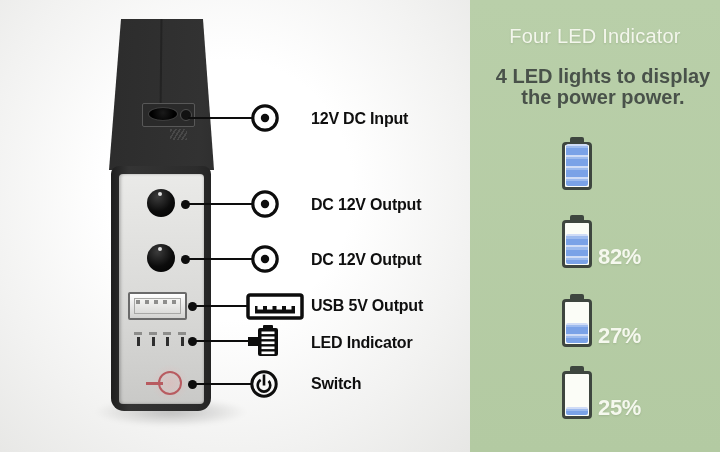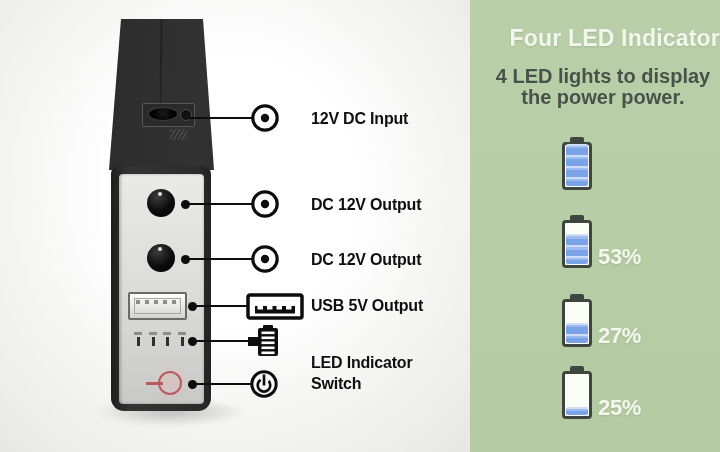--- a/index.html
+++ b/index.html
@@ -59,26 +59,26 @@
   .l5{left:192px;top:339.5px;width:58px;}
   .l6{left:192px;top:382.5px;width:59px;}
   .cdot{position:absolute;width:9px;height:9px;border-radius:50%;background:#0d0d0d;}
   .d2{left:180.5px;top:199.5px;} .d3{left:180.5px;top:254.5px;}
   .d4{left:187.5px;top:301.5px;} .d5{left:187.5px;top:336.5px;} .d6{left:187.5px;top:379.5px;}
   .cicon{position:absolute;line-height:0;}
   .i1{left:250px;top:103px;} .i2{left:250px;top:189px;} .i3{left:250px;top:244px;}
   .i4{left:246px;top:293px;} .i5{left:247px;top:325px;} .i6{left:249px;top:369px;}
   .clabel{position:absolute;left:311px;height:20px;line-height:20px;
     font-size:16px;font-weight:700;color:#0f0f0f;letter-spacing:-.2px;white-space:nowrap;}
-  .t1{top:109px;} .t2{top:195px;} .t3{top:250px;} .t4{top:296px;} .t5{top:333px;margin-top:20px;} .t6{top:374px;}
+  .t1{top:109px;} .t2{top:195px;} .t3{top:250px;} .t4{top:296px;} .t5{top:333px;} .t6{top:374px;}
   
   .panel{position:absolute;left:470px;top:0;width:250px;height:452px;
     background:linear-gradient(180deg,#b9cfa9 0%,#b3caa2 100%);}
-  .panel-title{position:absolute;left:0;top:25px;width:100%;text-align:right;
-    font-size:23px;font-weight:700;color:#f3f6ec;letter-spacing:.2px;
+  .panel-title{position:absolute;left:0;top:25px;width:100%;text-align:center;
+    font-size:20px;font-weight:400;color:#f3f6ec;letter-spacing:.2px;
     text-shadow:0 1px 2px rgba(70,90,55,.18);}
   .panel-sub{position:absolute;left:8px;top:66px;width:100%;text-align:center;
     font-size:20px;font-weight:700;color:#49524a;line-height:21px;}
   .batt{position:absolute;left:92px;width:30px;}
   .batt .cap{position:absolute;left:8px;top:0;width:14px;height:6px;background:#3e463f;border-radius:2px 2px 0 0;}
   .batt .body{position:absolute;left:0;top:5px;width:30px;height:48px;box-sizing:border-box;
     border:3px solid #3e463f;border-radius:4px;background:#fbfdf7;}
   .batt .fill{position:absolute;left:1px;right:1px;bottom:1px;border-radius:2px;
     background:repeating-linear-gradient(180deg,#cfdcf6 0 2px,#9dbbee 2px 4.5px,#7aa2e7 4.5px 11px);}
   .b1{top:137px;} .b2{top:215px;} .b3{top:294px;} .b4{top:366px;}
@@ -212,21 +212,21 @@
           <div class="fill" style="height: 100%;"></div>
         </div>
     </div>
 
     <div class="batt b2">
       <div class="cap"></div>
         <div class="body">
           <div class="fill" style="height: 72%;"></div>
         </div>
     </div>
-    <div class="pct p2">53%</div>
+    <div class="pct p2">82%</div>
 
     <div class="batt b3">
       <div class="cap"></div>
         <div class="body">
           <div class="fill" style="height: 48%;"></div>
         </div>
     </div>
     <div class="pct p3">27%</div>
 
     <div class="batt b4">

